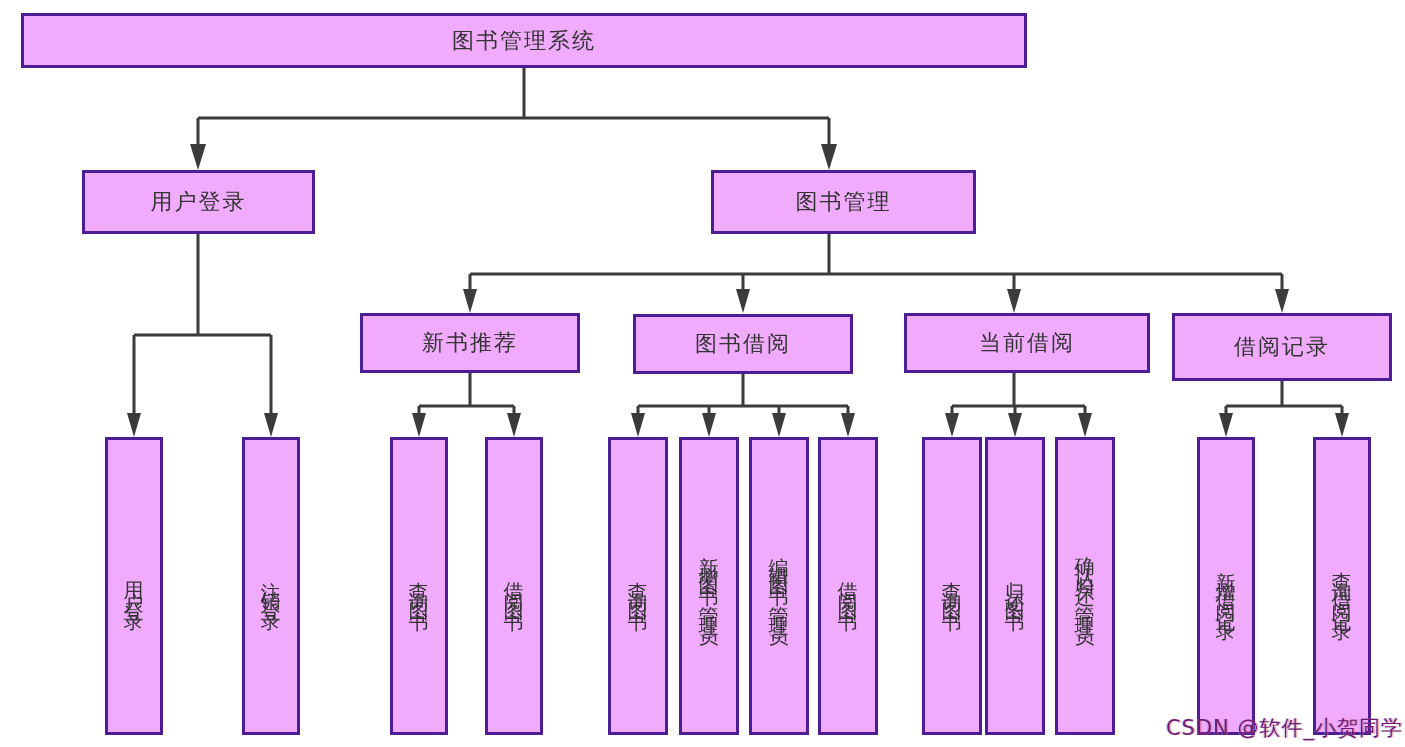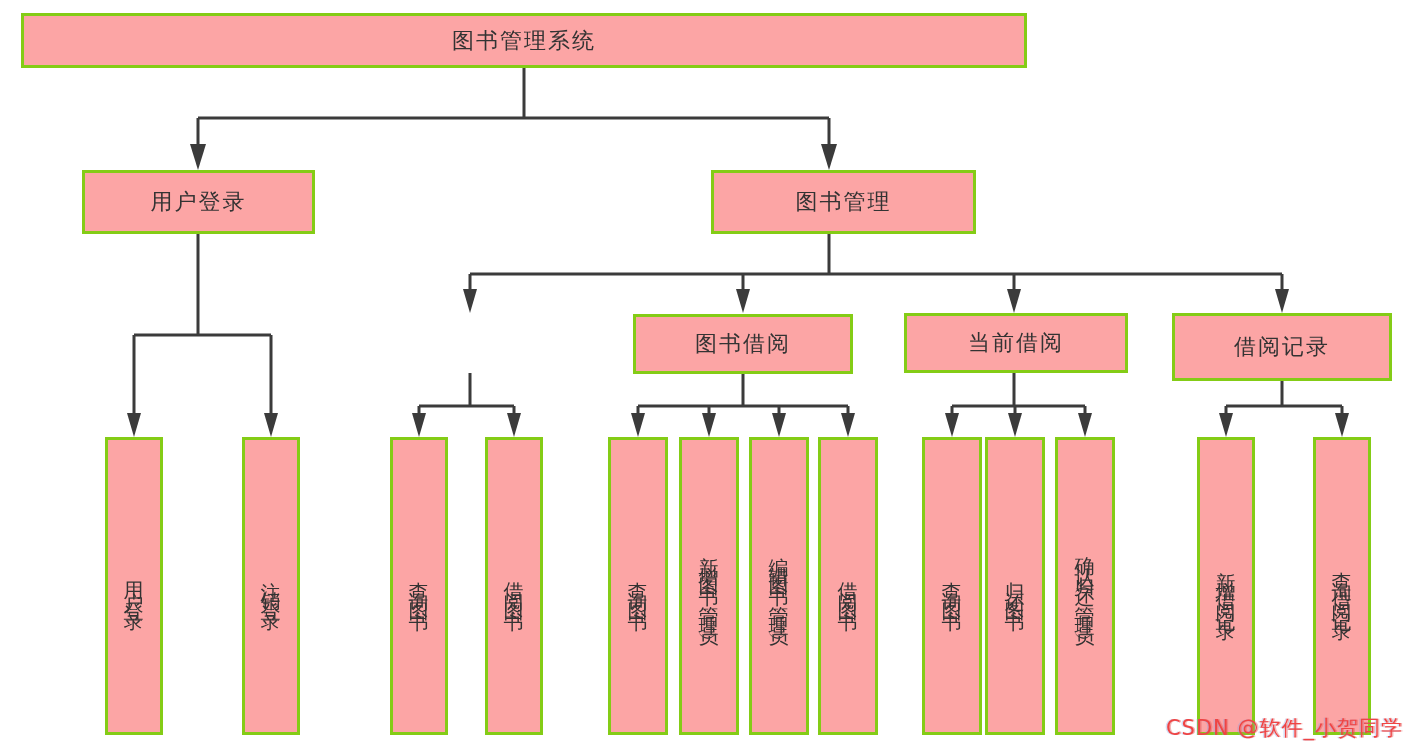--- a/index.html
+++ b/index.html
@@ -22,22 +22,22 @@
     stroke: #3b3b3b;
     stroke-width: 3;
   }
   .connectors polygon {
     fill: #3b3b3b;
     stroke: none;
   }
   .node {
     position: absolute;
     box-sizing: border-box;
-    background: #fca5a5;
-    border: 3px solid #84cc16;
+    background: #f0abfc;
+    border: 3px solid #4c1d95;
     color: #333333;
     display: flex;
     align-items: center;
     justify-content: center;
     z-index: 1;
   }
   .hnode {
     font-size: 22px;
     letter-spacing: 2px;
     white-space: nowrap;
@@ -49,21 +49,21 @@
     letter-spacing: 10px;
     line-height: 1;
   }
   .watermark {
     position: absolute;
     top: 714px;
     right: 2px;
     z-index: 2;
     font-size: 21px;
     letter-spacing: 1px;
-    color: #ef4444;
+    color: #701a75;
     text-shadow: 1.5px 0 0 rgba(226, 96, 96, 0.45), -1.5px 0 0 rgba(130, 160, 230, 0.35);
     white-space: nowrap;
   }
 </style>
 </head>
 <body>
 
 <div class="canvas">
 
   <svg class="connectors" viewBox="0 0 1405 747" xmlns="http://www.w3.org/2000/svg">
@@ -108,24 +108,25 @@
       <polygon points="1335,413 1349,413 1342,437"></polygon>
     </g>
   </svg>
 
   <div class="node hnode" style="left:21px; top:13px; width:1006px; height:55px;">图书管理系统</div>
 
   <div class="node hnode" style="left:82px; top:170px; width:233px; height:64px;">用户登录</div>
 
   <div class="node hnode" style="left:711px; top:170px; width:265px; height:64px;">图书管理</div>
 
+  <div class="node hnode" style="left:360px; top:313px; width:220px; height:60px;">新书推荐</div>
 
   <div class="node hnode" style="left:633px; top:314px; width:220px; height:60px;">图书借阅</div>
 
-  <div class="node hnode" style="left:904px; top:313px; width:224px; height:60px;">当前借阅</div>
+  <div class="node hnode" style="left:904px; top:313px; width:246px; height:60px;">当前借阅</div>
 
   <div class="node hnode" style="left:1172px; top:313px; width:220px; height:68px;">借阅记录</div>
 
   <div class="node leaf" style="left:105px; top:437px; width:58px; height:298px;">用户登录</div>
 
   <div class="node leaf" style="left:242px; top:437px; width:58px; height:298px;">注销登录</div>
 
   <div class="node leaf" style="left:390px; top:437px; width:58px; height:298px;">查询图书</div>
 
   <div class="node leaf" style="left:485px; top:437px; width:58px; height:298px;">借阅图书</div>

